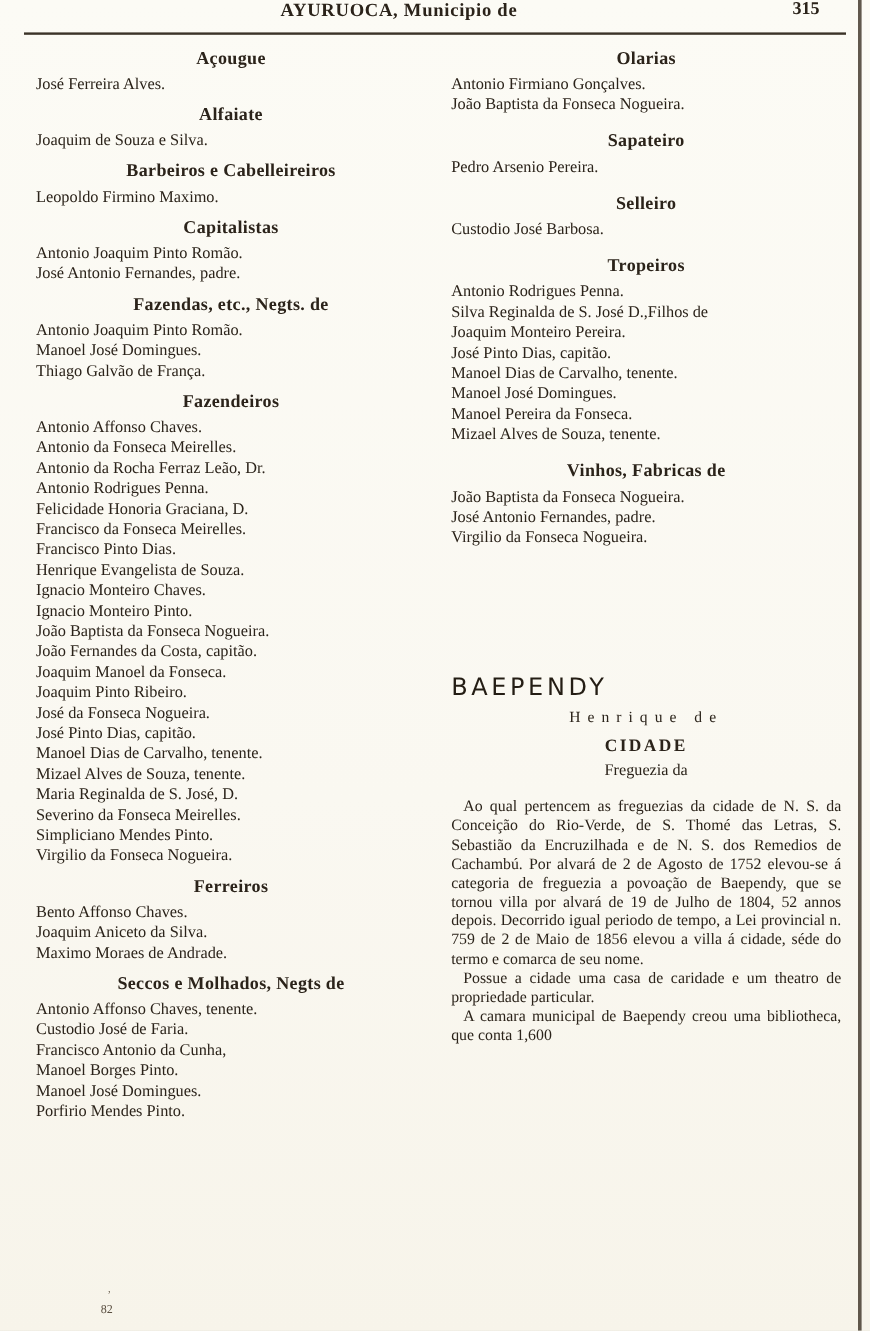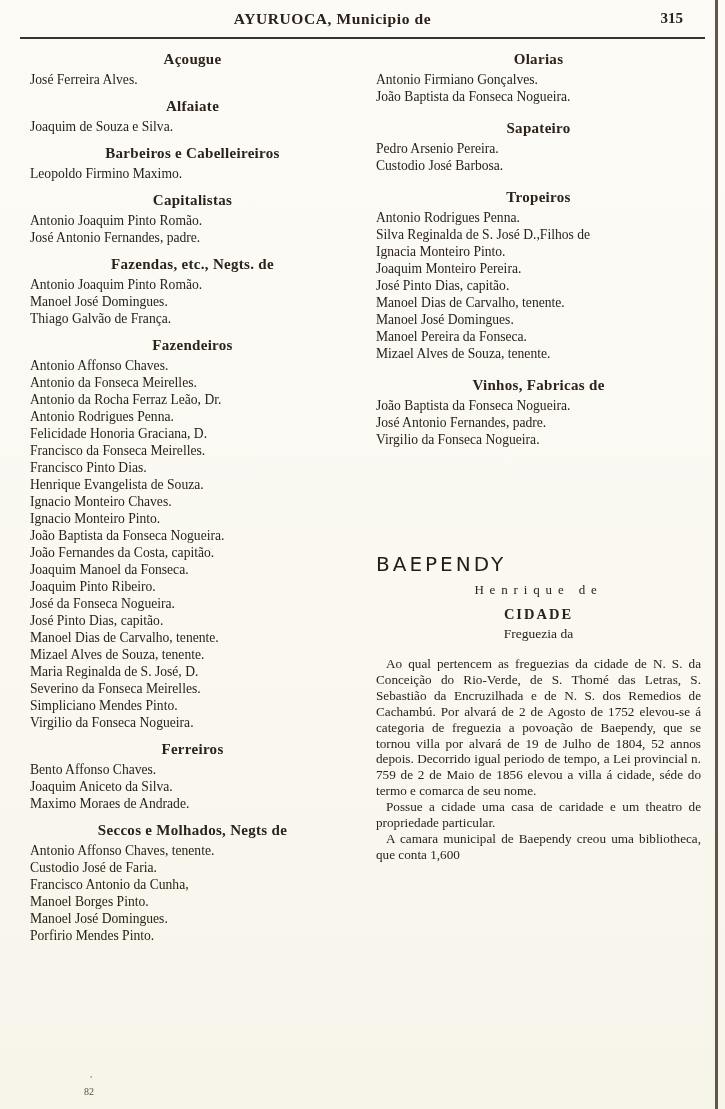--- a/index.html
+++ b/index.html
@@ -14,21 +14,21 @@
   .page {
     position:absolute; inset:0;
     background:linear-gradient(180deg,#fcfbf5 0%, #faf8f1 60%, #f7f4ea 100%);
   }
   .edge-line {
     position:absolute; top:0; bottom:0; right:7px; width:3px;
     background:linear-gradient(180deg,#3c342a 0%, #55493a 18%, #3c342a 45%, #60544२ 0%, #453b2f 100%);
     background-color:#453b2f;
     opacity:.85;
   }
-  .header { position:relative; height:22px; margin-top:10px;padding-left:46px; }
+  .header { position:relative; height:22px; margin-top:0;padding-left:46px; }
   .header-title {
     position:absolute; left:0; right:60px; text-align:center;
     font-weight:bold; font-size:15.5px; letter-spacing:.6px;
   }
   .page-number { position:absolute; right:42px; top:0; font-weight:bold; font-size:15px; }
   .header-rule { border:none; border-top:2px solid #3b3328; margin:5px 20px 0 20px; }
 
   .columns { display:flex; padding:12px 24px 0 30px; gap:21px; }
   .column { width:50%; }
 
@@ -152,27 +152,27 @@
           <div class="section">
             <div class="section-heading">Olarias</div>
             <div class="entry">Antonio Firmiano Gonçalves.</div>
             <div class="entry">João Baptista da Fonseca Nogueira.</div>
           </div>
           <div class="section">
             <div class="section-heading">Sapateiro</div>
             <div class="entry">Pedro Arsenio Pereira.</div>
           </div>
           <div class="section">
+            <div class="section-heading">Selleiro</div>
             <div class="entry">Custodio José Barbosa.</div>
           </div>
           <div class="section">
             <div class="section-heading">Tropeiros</div>
             <div class="entry">Antonio Rodrigues Penna.</div>
             <div class="entry">Silva Reginalda de S. José D.,Filhos de</div>
-            <div class="entry">Ignacia Monteiro Pinto.</div>
             <div class="entry">Joaquim Monteiro Pereira.</div>
             <div class="entry">José Pinto Dias, capitão.</div>
             <div class="entry">Manoel Dias de Carvalho, tenente.</div>
             <div class="entry">Manoel José Domingues.</div>
             <div class="entry">Manoel Pereira da Fonseca.</div>
             <div class="entry">Mizael Alves de Souza, tenente.</div>
           </div>
           <div class="section">
             <div class="section-heading">Vinhos, Fabricas de</div>
             <div class="entry">João Baptista da Fonseca Nogueira.</div>

